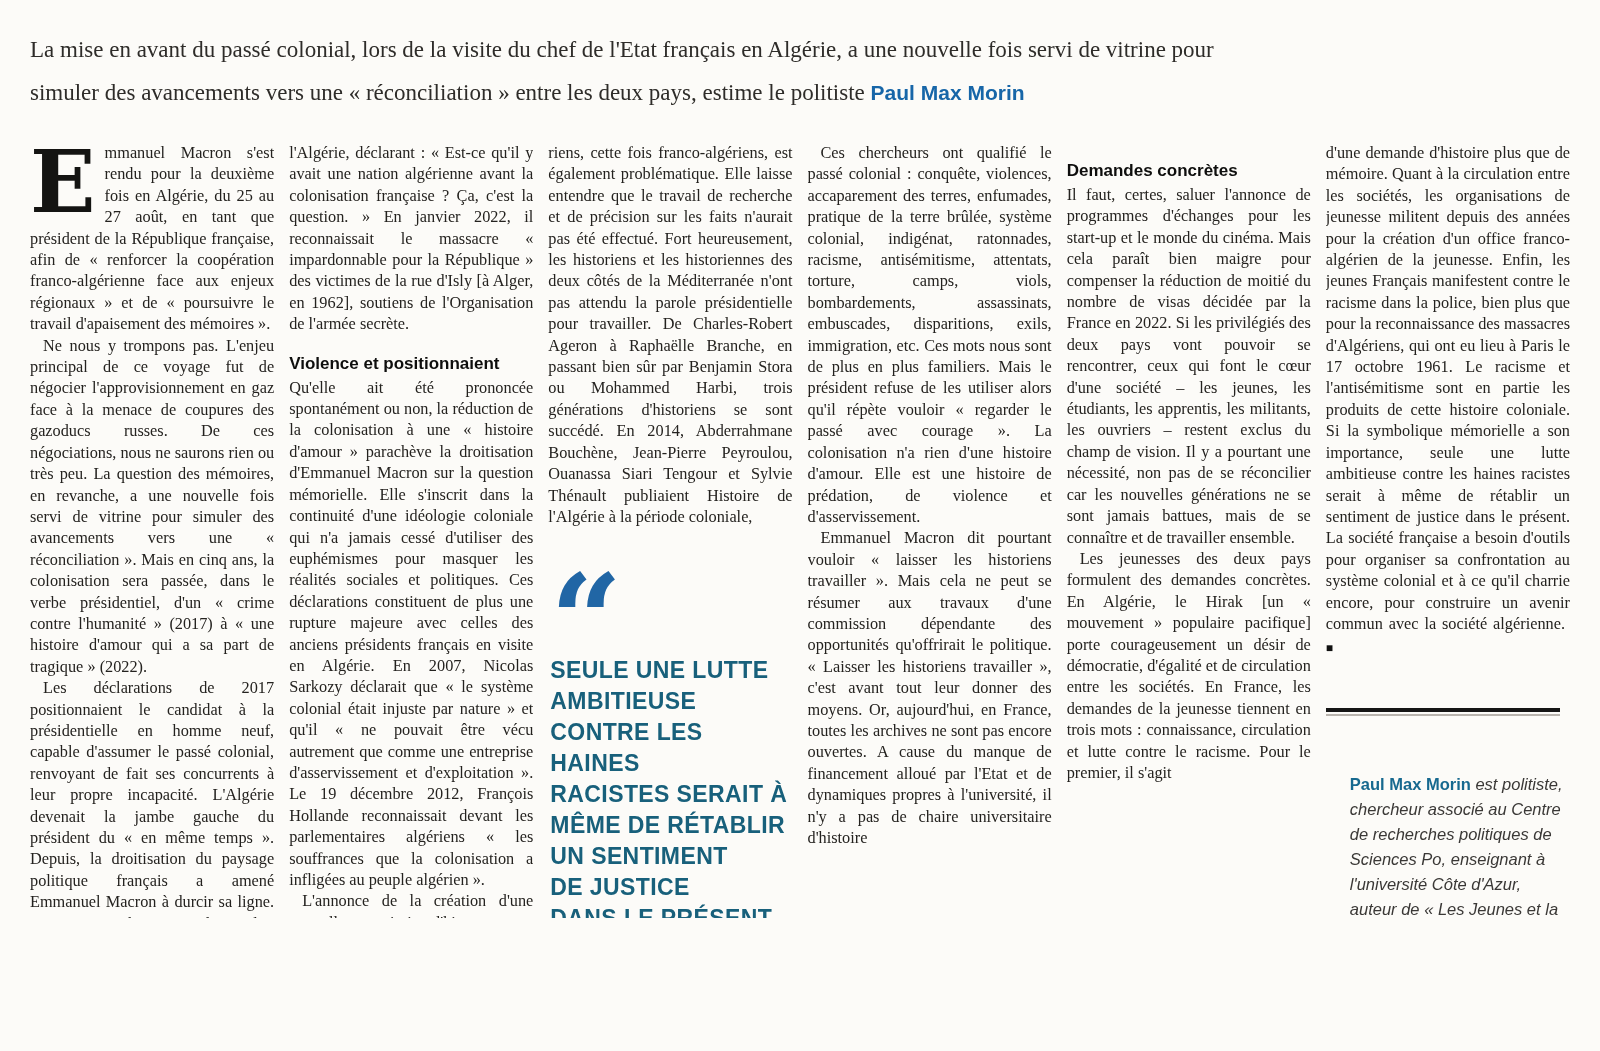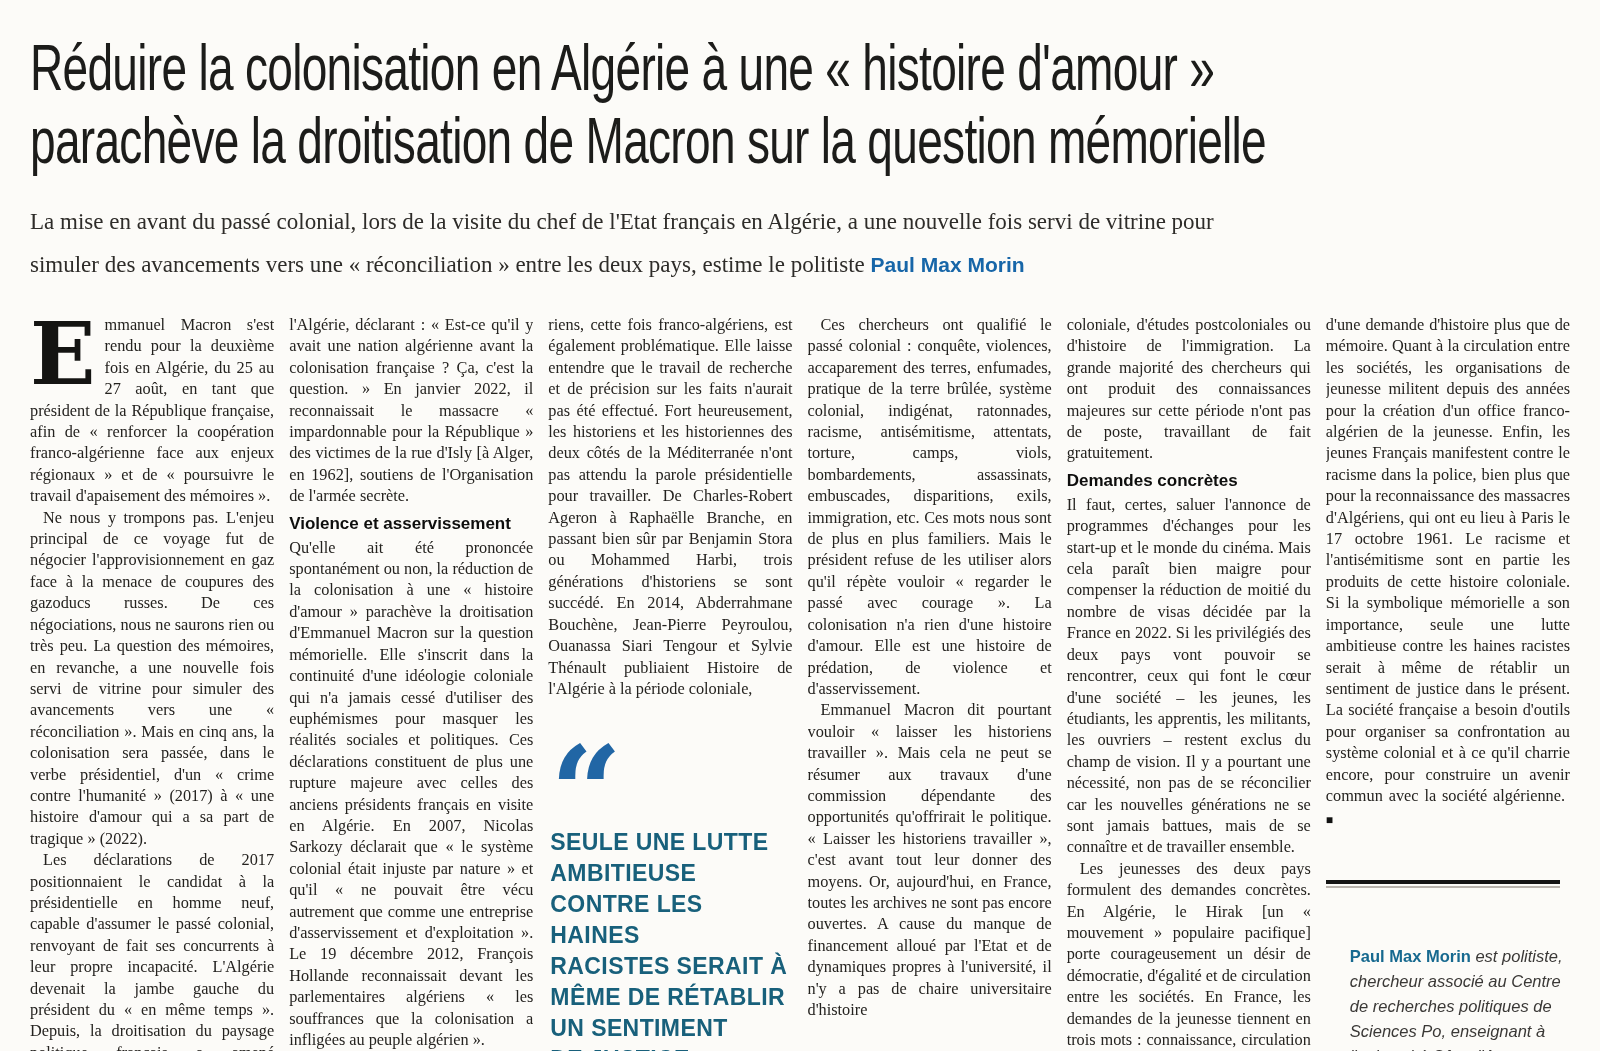--- a/index.html
+++ b/index.html
@@ -13,70 +13,65 @@
   .standfirst{max-width:1240px;margin:22px 0 0 0;font-size:23px;line-height:43px;color:#2e2c29;}
   .standfirst .author{color:#1766a8;font-family:"Liberation Sans",sans-serif;font-weight:700;
                       font-size:21px;text-decoration:none;}
   .cols{margin-top:28px;display:grid;grid-template-columns:repeat(6,1fr);gap:15px;height:776px;overflow:hidden;}
   .col{overflow:hidden;}
   .para{margin:0;font-size:16.3px;line-height:21.4px;text-align:justify;hyphens:auto;color:#24221f;}
   .para.indent{text-indent:13px;}
   .it{}
   .dropcap{float:left;font-family:"DejaVu Serif",serif;font-weight:700;font-size:86px;line-height:68px;
            padding:6px 9px 0 0;color:#141412;}
-  .subhead{margin:6px 0 3px 0;font-family:"Liberation Sans",sans-serif;font-weight:700;font-size:17px;
+  .subhead{margin:18px 0 3px 0;font-family:"Liberation Sans",sans-serif;font-weight:700;font-size:17px;
            color:#0e0e0d;line-height:21px;}
   .pullquote{margin:30px 0 0 2px;padding:0;}
   .pq-icon{font-family:"DejaVu Serif",serif;font-weight:700;font-size:125px;line-height:1.02;height:86px;
            overflow:hidden;color:#2166a5;letter-spacing:-4px;}
   .pq-text{margin-top:12px;font-family:"Liberation Sans",sans-serif;font-weight:700;font-size:23px;
            line-height:31px;letter-spacing:0.4px;color:#18607b;}
   .endmark{font-size:12px;margin-left:5px;color:#111;}
   .end-rule{margin:48px 0 56px -22px;width:calc(100% + 12px);}
   .end-rule .r1{height:4px;background:#151515;}
   .end-rule .r2{height:2px;background:#b9b4ae;margin-top:2px;}
   .bio{padding-left:24px;font-family:"Liberation Sans",sans-serif;font-style:italic;font-size:16.5px;
        line-height:25px;color:#3a3836;text-align:left;}
   .bio-name{font-style:normal;font-weight:700;color:#17698f;}
 </style>
 </head>
 <body>
 
 <div class="page">
   <div class="crop-mark">”</div>
-  <h1 class="headline">
-    <span class="hl">Réduire la colonisation en Algérie à une « histoire d'amour »</span>
-    <span class="hl">parachève la droitisation de Macron sur la question mémorielle</span>
-  </h1>
   <p class="standfirst"><span>La mise en avant du passé colonial, lors de la visite du chef de l'Etat français en Algérie, a une nouvelle fois servi de vitrine pour simuler des avancements vers une « réconciliation » entre les deux pays, estime le politiste </span><a class="author" href="#">Paul Max Morin</a></p>
   <div class="cols" id="article-columns">
       <div class="col">
         <p class="para"><span class="dropcap">E</span><span>mmanuel Macron s'est rendu pour la deuxième fois en Algérie, du 25 au 27 août, en tant que président de la République française, afin de </span><span class="it">« renforcer la coopération franco-algérienne face aux enjeux régionaux »</span><span> et de </span><span class="it">« poursuivre le travail d'apaisement des mémoires »</span><span>.</span></p>
         <p class="para indent"><span>Ne nous y trompons pas. L'enjeu principal de ce voyage fut de négocier l'approvisionnement en gaz face à la menace de coupures des gazoducs russes. De ces négociations, nous ne saurons rien ou très peu. La question des mémoires, en revanche, a une nouvelle fois servi de vitrine pour simuler des avancements vers une « réconciliation ». Mais en cinq ans, la colonisation sera passée, dans le verbe présidentiel, d'un </span><span class="it">« crime contre l'humanité »</span><span> (2017) à </span><span class="it">« une histoire d'amour qui a sa part de tragique »</span><span> (2022).</span></p>
         <p class="para indent"><span>Les déclarations de 2017 positionnaient le candidat à la présidentielle en homme neuf, capable d'assumer le passé colonial, renvoyant de fait ses concurrents à leur propre incapacité. L'Algérie devenait la jambe gauche du président du </span><span class="it">« en même temps »</span><span>. Depuis, la droitisation du paysage politique français a amené Emmanuel Macron à durcir sa ligne. Ainsi, en octobre 2021, il recyclait l'idée que la France aurait fait</span></p>
       </div>
       <div class="col">
         <p class="para"><span>l'Algérie, déclarant : </span><span class="it">« Est-ce qu'il y avait une nation algérienne avant la colonisation française ? Ça, c'est la question. »</span><span> En janvier 2022, il reconnaissait le massacre </span><span class="it">« impardonnable pour la République »</span><span> des victimes de la rue d'Isly </span><span class="it">[à Alger, en 1962]</span><span>, soutiens de l'Organisation de l'armée secrète.</span></p>
-        <h3 class="subhead">Violence et asservissement</h3>
+        <h3 class="subhead">Violence et positionnaient</h3>
         <p class="para"><span>Qu'elle ait été prononcée spontanément ou non, la réduction de la colonisation à une </span><span class="it">« histoire d'amour »</span><span> parachève la droitisation d'Emmanuel Macron sur la question mémorielle. Elle s'inscrit dans la continuité d'une idéologie coloniale qui n'a jamais cessé d'utiliser des euphémismes pour masquer les réalités sociales et politiques. Ces déclarations constituent de plus une rupture majeure avec celles des anciens présidents français en visite en Algérie. En 2007, Nicolas Sarkozy déclarait que </span><span class="it">« le système colonial était injuste par nature »</span><span> et qu'il </span><span class="it">« ne pouvait être vécu autrement que comme une entreprise d'asservissement et d'exploitation »</span><span>. Le 19 décembre 2012, François Hollande reconnaissait devant les parlementaires algériens </span><span class="it">« les souffrances que la colonisation a infligées au peuple algérien »</span><span>.</span></p>
         <p class="para indent"><span>L'annonce de la création d'une nouvelle commission d'histo-</span></p>
       </div>
       <div class="col">
         <p class="para"><span>riens, cette fois franco-algériens, est également problématique. Elle laisse entendre que le travail de recherche et de précision sur les faits n'aurait pas été effectué. Fort heureusement, les historiens et les historiennes des deux côtés de la Méditerranée n'ont pas attendu la parole présidentielle pour travailler. De Charles-Robert Ageron à Raphaëlle Branche, en passant bien sûr par Benjamin Stora ou Mohammed Harbi, trois générations d'historiens se sont succédé. En 2014, Abderrahmane Bouchène, Jean-Pierre Peyroulou, Ouanassa Siari Tengour et Sylvie Thénault publiaient </span><span class="it">Histoire de l'Algérie à la période coloniale,</span></p>
         <figure class="pullquote" style="margin: 30px 0px 0px 2px;">
           <div class="pq-icon">“</div>
           <div class="pq-text">SEULE UNE LUTTE<br>AMBITIEUSE<br>CONTRE LES HAINES<br>RACISTES SERAIT À<br>MÊME DE RÉTABLIR<br>UN SENTIMENT<br>DE JUSTICE<br>DANS LE PRÉSENT</div>
         </figure>
       </div>
       <div class="col">
         <p class="para indent"><span>Ces chercheurs ont qualifié le passé colonial : conquête, violences, accaparement des terres, enfumades, pratique de la terre brûlée, système colonial, indigénat, ratonnades, racisme, antisémitisme, attentats, torture, camps, viols, bombardements, assassinats, embuscades, disparitions, exils, immigration, etc. Ces mots nous sont de plus en plus familiers. Mais le président refuse de les utiliser alors qu'il répète vouloir </span><span class="it">« regarder le passé avec courage »</span><span>. La colonisation n'a rien d'une histoire d'amour. Elle est une histoire de prédation, de violence et d'asservissement.</span></p>
         <p class="para indent"><span>Emmanuel Macron dit pourtant vouloir </span><span class="it">« laisser les historiens travailler »</span><span>. Mais cela ne peut se résumer aux travaux d'une commission dépendante des opportunités qu'offrirait le politique. </span><span class="it">« Laisser les historiens travailler »</span><span>, c'est avant tout leur donner des moyens. Or, aujourd'hui, en France, toutes les archives ne sont pas encore ouvertes. A cause du manque de financement alloué par l'Etat et de dynamiques propres à l'université, il n'y a pas de chaire universitaire d'histoire</span></p>
       </div>
       <div class="col">
-        <p class="para"><span>coloniale, d'études postcoloniales ou d'histoire de l'immigration. La grande majorité des chercheurs qui ont produit des connaissances majeures sur cette période n'ont pas de poste, travaillant de fait gratuitement.</span></p>
         <h3 class="subhead">Demandes concrètes</h3>
         <p class="para"><span>Il faut, certes, saluer l'annonce de programmes d'échanges pour les start-up et le monde du cinéma. Mais cela paraît bien maigre pour compenser la réduction de moitié du nombre de visas décidée par la France en 2022. Si les privilégiés des deux pays vont pouvoir se rencontrer, ceux qui font le cœur d'une société – les jeunes, les étudiants, les apprentis, les militants, les ouvriers – restent exclus du champ de vision. Il y a pourtant une nécessité, non pas de se réconcilier car les nouvelles générations ne se sont jamais battues, mais de se connaître et de travailler ensemble.</span></p>
         <p class="para indent"><span>Les jeunesses des deux pays formulent des demandes concrètes. En Algérie, le Hirak </span><span class="it">[un « mouvement » populaire pacifique]</span><span> porte courageusement un désir de démocratie, d'égalité et de circulation entre les sociétés. En France, les demandes de la jeunesse tiennent en trois mots : connaissance, circulation et lutte contre le racisme. Pour le premier, il s'agit</span></p>
       </div>
       <div class="col">
         <p class="para"><span>d'une demande d'histoire plus que de mémoire. Quant à la circulation entre les sociétés, les organisations de jeunesse militent depuis des années pour la création d'un office franco-algérien de la jeunesse. Enfin, les jeunes Français manifestent contre le racisme dans la police, bien plus que pour la reconnaissance des massacres d'Algériens, qui ont eu lieu à Paris le 17 octobre 1961. Le racisme et l'antisémitisme sont en partie les produits de cette histoire coloniale. Si la symbolique mémorielle a son importance, seule une lutte ambitieuse contre les haines racistes serait à même de rétablir un sentiment de justice dans le présent. La société française a besoin d'outils pour organiser sa confrontation au système colonial et à ce qu'il charrie encore, pour construire un avenir commun avec la société algérienne.</span><span class="endmark"> ■</span></p>
         <div class="end-rule">
           <div class="r1"></div>
           <div class="r2"></div>
         </div>

